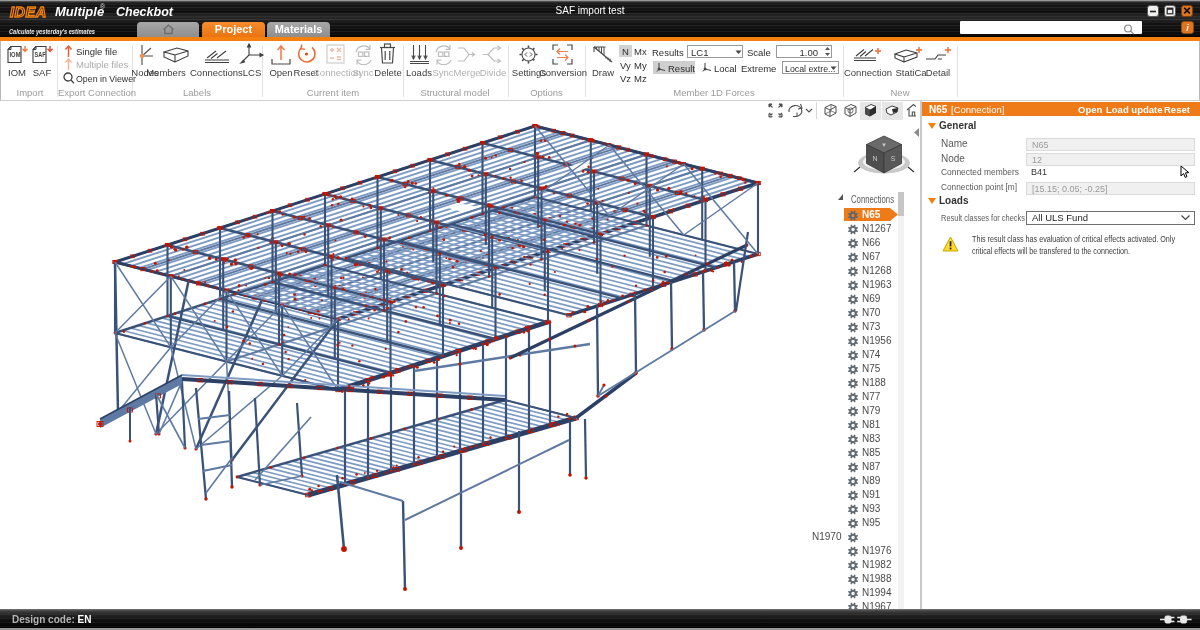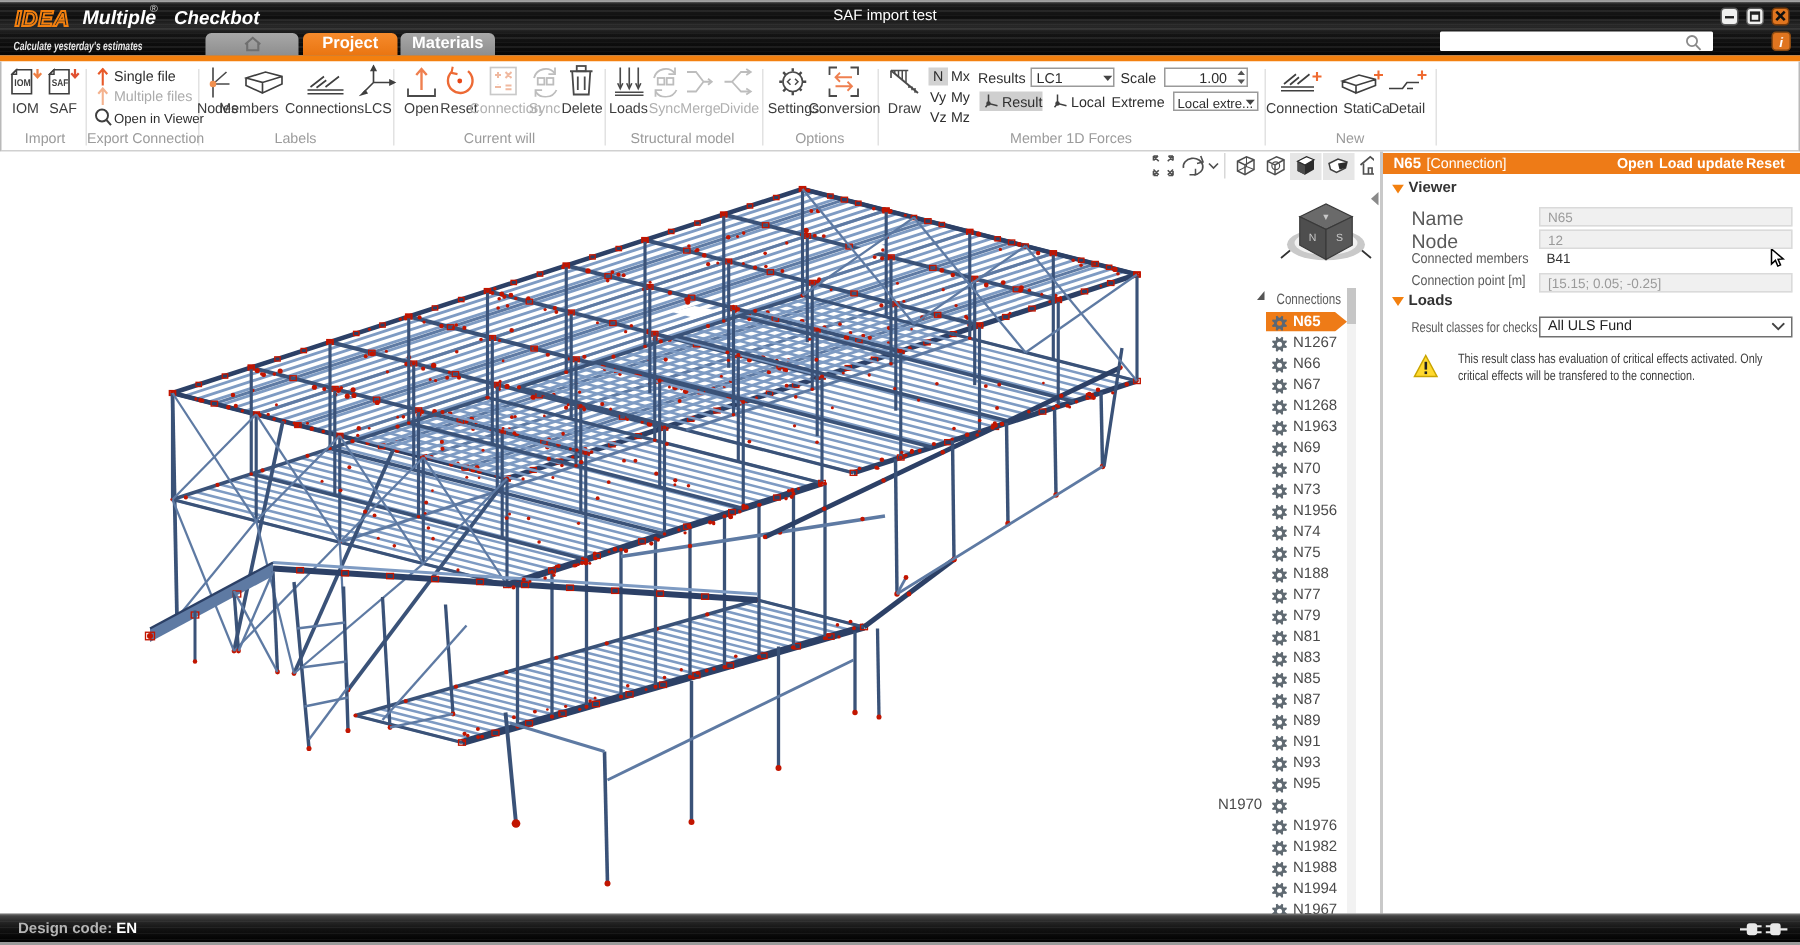--- a/index.html
+++ b/index.html
@@ -31,21 +31,21 @@
 .smalltxt{position:absolute;font-size:9.5px;color:#2e2e2e;white-space:nowrap}
 
 #statusbar{position:absolute;left:0;top:609px;width:1200px;height:19px;
  background:linear-gradient(180deg,#484848 0,#262626 25%,#111 55%,#000 100%);border-top:1px solid #6a6a6a}
 #statusbar:before{content:"";position:absolute;inset:0;background:repeating-linear-gradient(180deg,rgba(255,255,255,.05) 0 1px,rgba(0,0,0,0) 1px 4px)}
 
 #treediv{position:absolute;left:920px;top:101px;width:2px;height:508px;background:#c9c9c9}
 .treetxt{position:absolute;font-size:10px;color:#4a4a4a;white-space:nowrap}
 #prophdr{position:absolute;left:922px;top:102px;width:278px;height:14px;background:#ee7b17}
 .ph{position:absolute;color:#fff;font-weight:bold;font-size:10px;top:104px}
-.prow{position:absolute;left:941px;font-size:13px;color:#5a5a5a;white-space:nowrap}
+.prow{position:absolute;left:941px;font-size:10px;color:#5a5a5a;white-space:nowrap}
 .pinput{position:absolute;left:1026px;width:169px;height:13px;background:#f0f0f0;border:1px solid #dadada;font-size:9px;color:#9a9a9a;padding-left:5px;line-height:12px}
 .sechdr{position:absolute;font-size:10px;font-weight:bold;color:#333}
 </style></head>
 <body>
 <div id="app">
 
 <div id="titlebar"></div>
 <div class="logoidea"><svg width="46" height="16" viewBox="0 0 46 16">
         <text x="1" y="13" font-family="Liberation Sans" font-size="14.5" font-weight="bold" font-style="italic" letter-spacing="0.5" stroke="#f3800f" stroke-width="1.3" fill="none">IDEA</text>
       </svg></div>
@@ -90,21 +90,21 @@
 <div class="gsep" style="left:132px"></div>
 <div class="gsep" style="left:262px"></div>
 <div class="gsep" style="left:403px"></div>
 <div class="gsep" style="left:508px"></div>
 <div class="gsep" style="left:585px"></div>
 <div class="gsep" style="left:843px"></div>
 <div class="gsep" style="left:957px"></div>
 <div class="glabel" style="left:6px;width:48px">Import</div>
 <div class="glabel" style="left:58px;width:72px">Export Connection</div>
 <div class="glabel" style="left:133px;width:128px">Labels</div>
-<div class="glabel" style="left:264px;width:138px">Current will</div>
+<div class="glabel" style="left:264px;width:138px">Current item</div>
 <div class="glabel" style="left:404px;width:102px">Structural model</div>
 <div class="glabel" style="left:509px;width:75px">Options</div>
 <div class="glabel" style="left:586px;width:256px">Member 1D Forces</div>
 <div class="glabel" style="left:845px;width:110px">New</div>
 
 <svg class="abs" style="left:7px;top:45px" width="22" height="19" viewBox="0 0 22 19">
       <path d="M4 1.5 h10 l0 0 v16 h-13 v-13 z" fill="none" stroke="#3f3f3f" stroke-width="1.1"></path>
       <path d="M4 1.5 L1 4.5 h3 z" fill="none" stroke="#3f3f3f" stroke-width="1"></path>
       <text x="8" y="12" font-size="6.5" font-weight="bold" fill="#3f3f3f" text-anchor="middle" font-family="Liberation Sans" textLength="11" lengthAdjust="spacingAndGlyphs">IOM</text>
       <path d="M18 1 v5 M15.5 3.8 L18 6.5 L20.5 3.8" fill="none" stroke="#ef7f43" stroke-width="1.5"></path>
@@ -1608,21 +1608,21 @@
 
 <div id="prophdr"></div>
 <div class="ph" style="left:929px">N65</div>
 <div class="ph" style="left:951px;font-weight:normal;font-size:9.5px">[Connection]</div>
 <div class="ph" style="left:1078px;font-size:9.5px">Open</div>
 <div class="ph" style="left:1106px;font-size:9.5px">Load update</div>
 <div class="ph" style="left:1164px;font-size:9.5px">Reset</div>
 <svg class="abs" style="left:928px;top:123px" width="9" height="7">
       <path d="M0 0 h8 l-4 6 z" fill="#f3800f"></path>
     </svg>
-<div class="sechdr" style="left:939px;top:120px;position:absolute">Viewer</div>
+<div class="sechdr" style="left:939px;top:120px;position:absolute">General</div>
 <div class="prow" style="top:138px">Name</div>
 <div class="pinput" style="top:138px">N65</div>
 <div class="prow" style="top:152.5px">Node</div>
 <div class="pinput" style="top:152.5px">12</div>
 <svg class="abs" style="left:941px;top:166px" width="86" height="12">
       <text x="0" y="9" font-size="9.5" fill="#5a5a5a" textLength="78" lengthAdjust="spacingAndGlyphs" font-family="Liberation Sans">Connected members</text>
     </svg>
 <div class="prow" style="left:1031px;top:167px;color:#333;font-size:9px">B41</div>
 <svg class="abs" style="left:1180px;top:166px" width="11" height="13" viewBox="0 0 11 13">
       <path d="M1 0 L1 10 L3.6 7.6 L5.2 11.4 L7 10.6 L5.4 6.9 L8.8 6.6 Z" fill="#fff" stroke="#000" stroke-width="1"></path>

